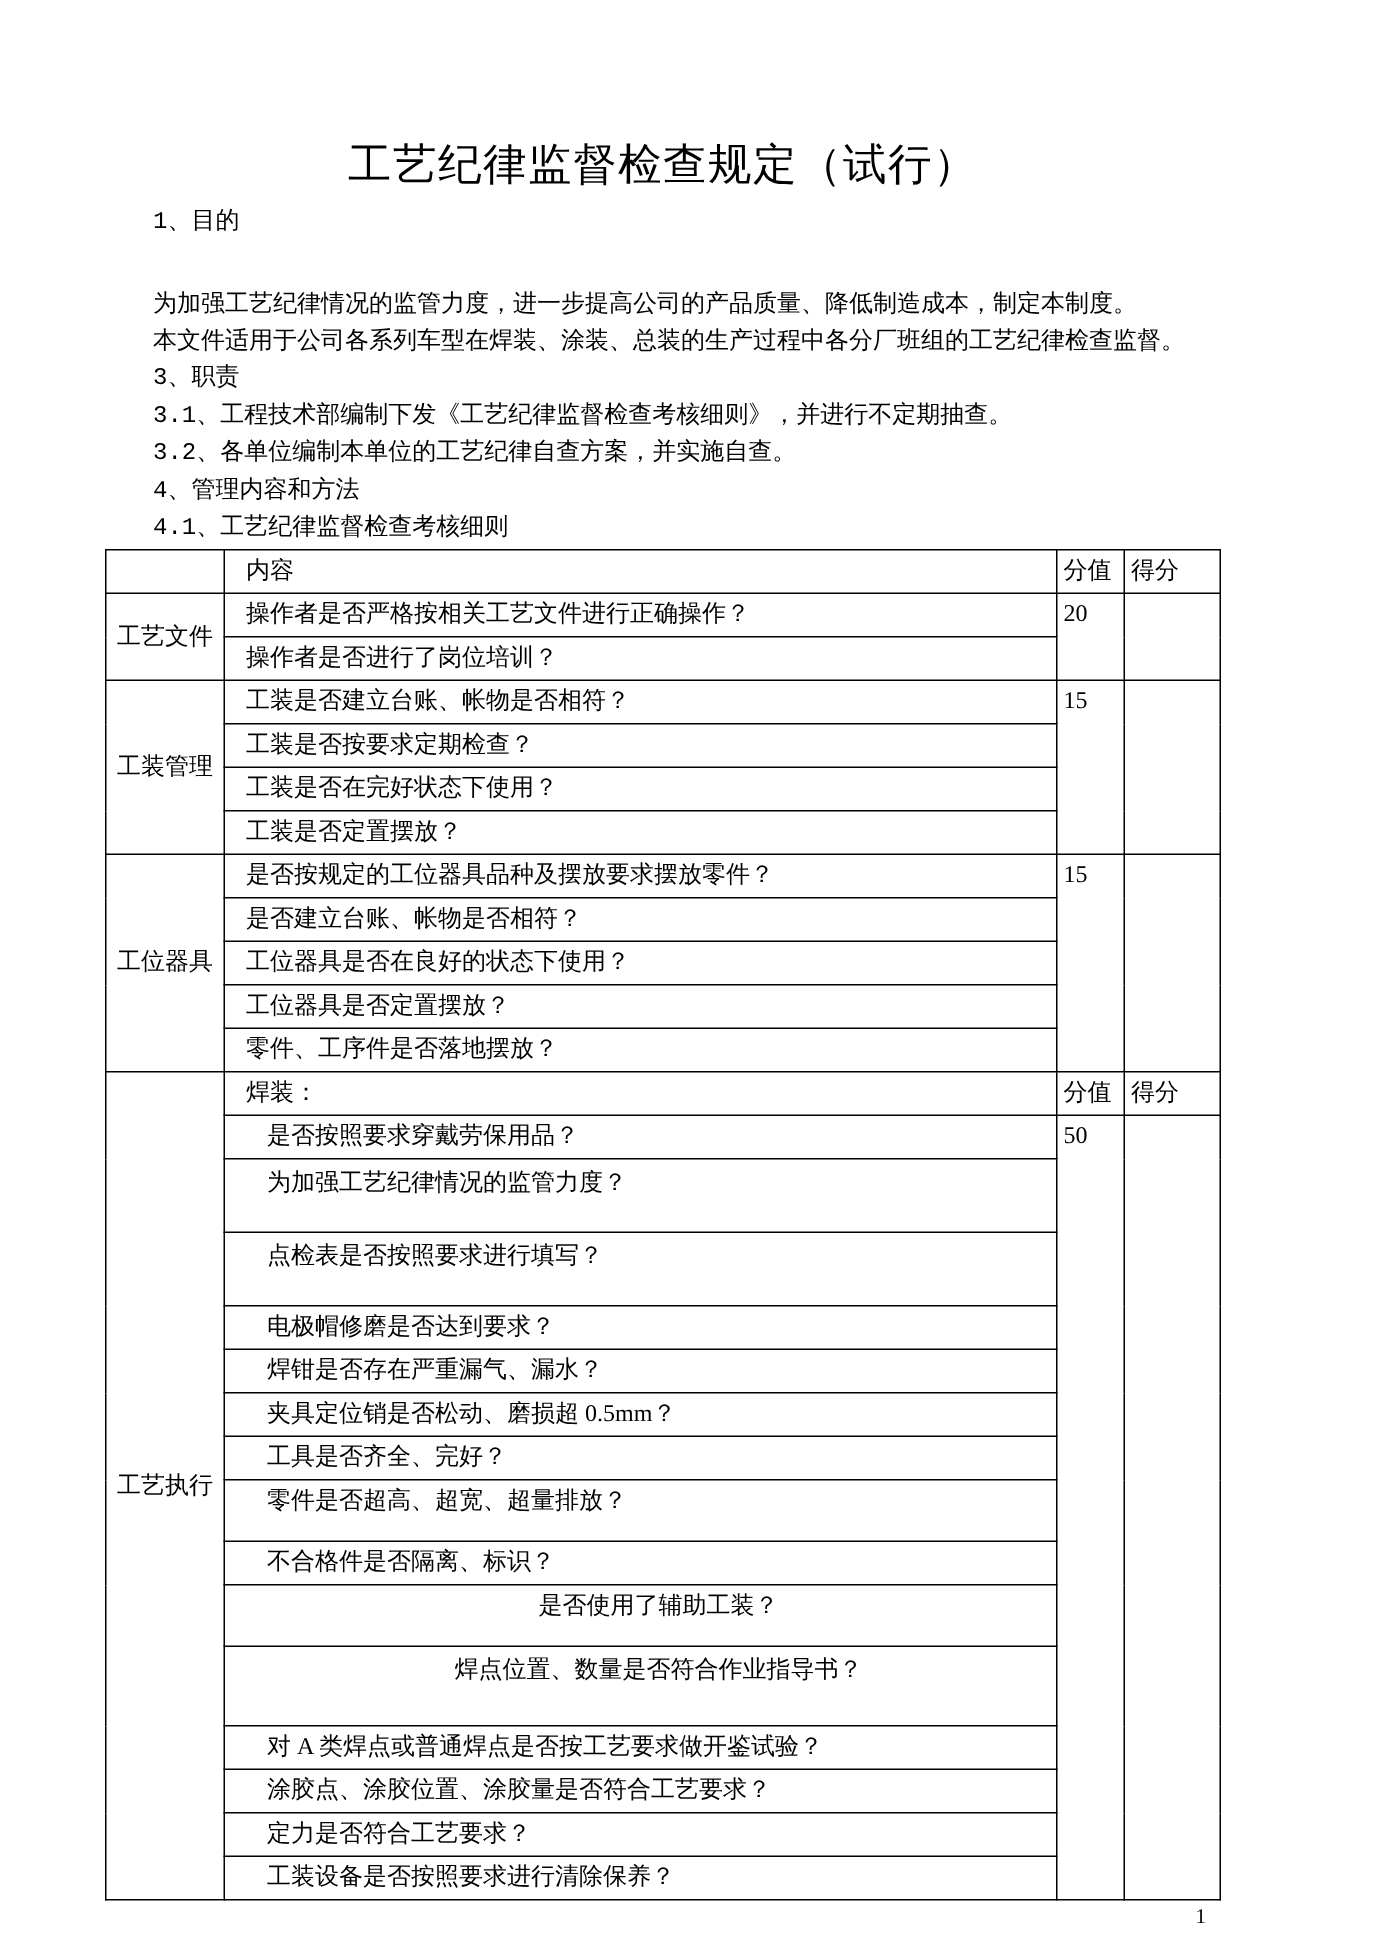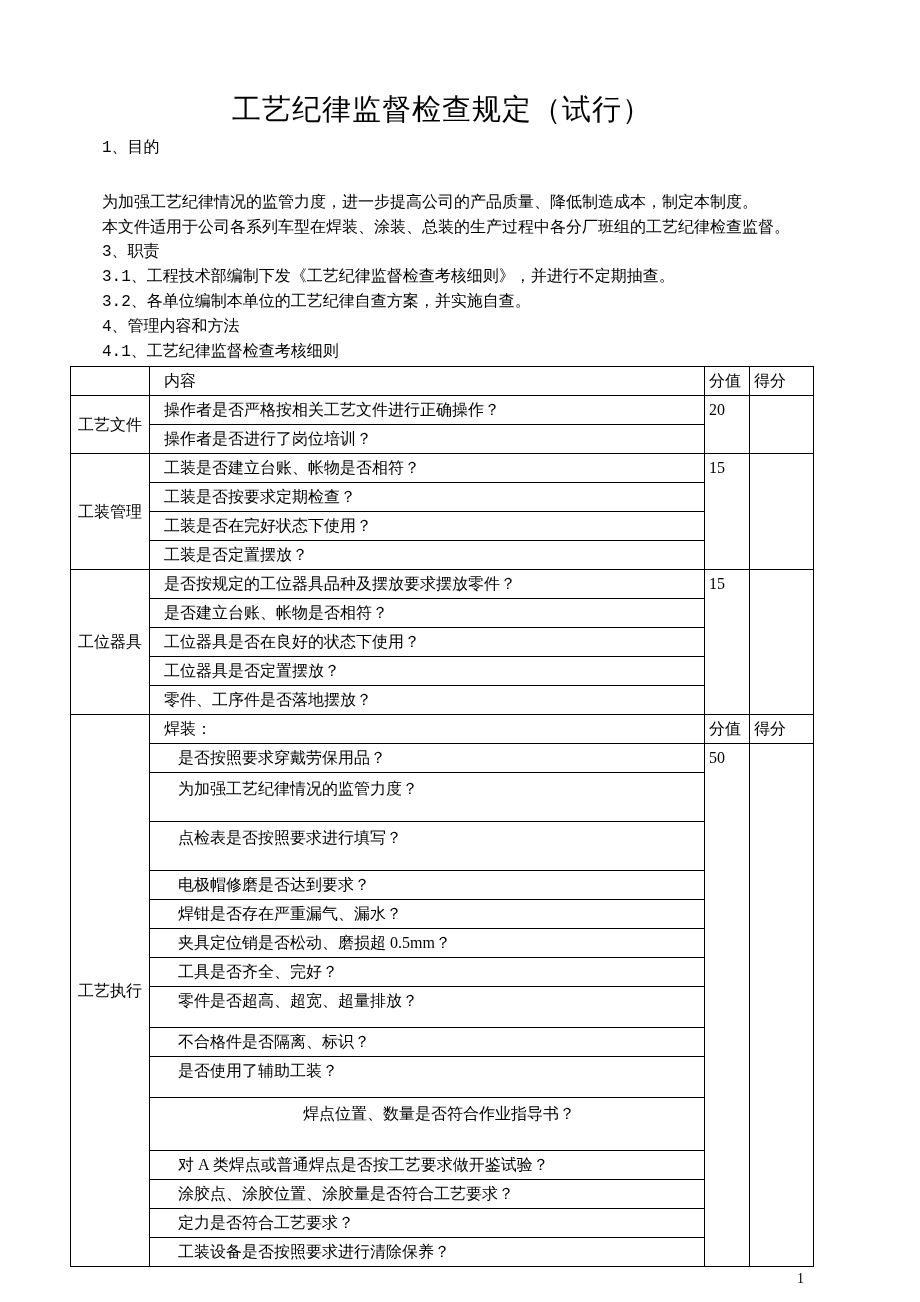--- a/index.html
+++ b/index.html
@@ -153,21 +153,21 @@
     <tr>
           <td class="indent-cell">工具是否齐全、完好？</td>
         </tr>
     <tr>
           <td class="indent-cell" style="padding-bottom:14px;">零件是否超高、超宽、超量排放？</td>
         </tr>
     <tr>
           <td class="indent-cell">不合格件是否隔离、标识？</td>
         </tr>
     <tr>
-          <td class="indent-cell" style="padding-bottom:14px;">是否使用了辅助工装？</td>
+          <td class="indent-cell" style="padding-bottom:14px;text-align:center;">是否使用了辅助工装？</td>
         </tr>
     <tr>
           <td class="indent-cell" style="padding-top:4px;padding-bottom:24px;text-align:center;">焊点位置、数量是否符合作业指导书？</td>
         </tr>
     <tr>
           <td class="indent-cell">对 A 类焊点或普通焊点是否按工艺要求做开鉴试验？</td>
         </tr>
     <tr>
           <td class="indent-cell">涂胶点、涂胶位置、涂胶量是否符合工艺要求？</td>
         </tr>

